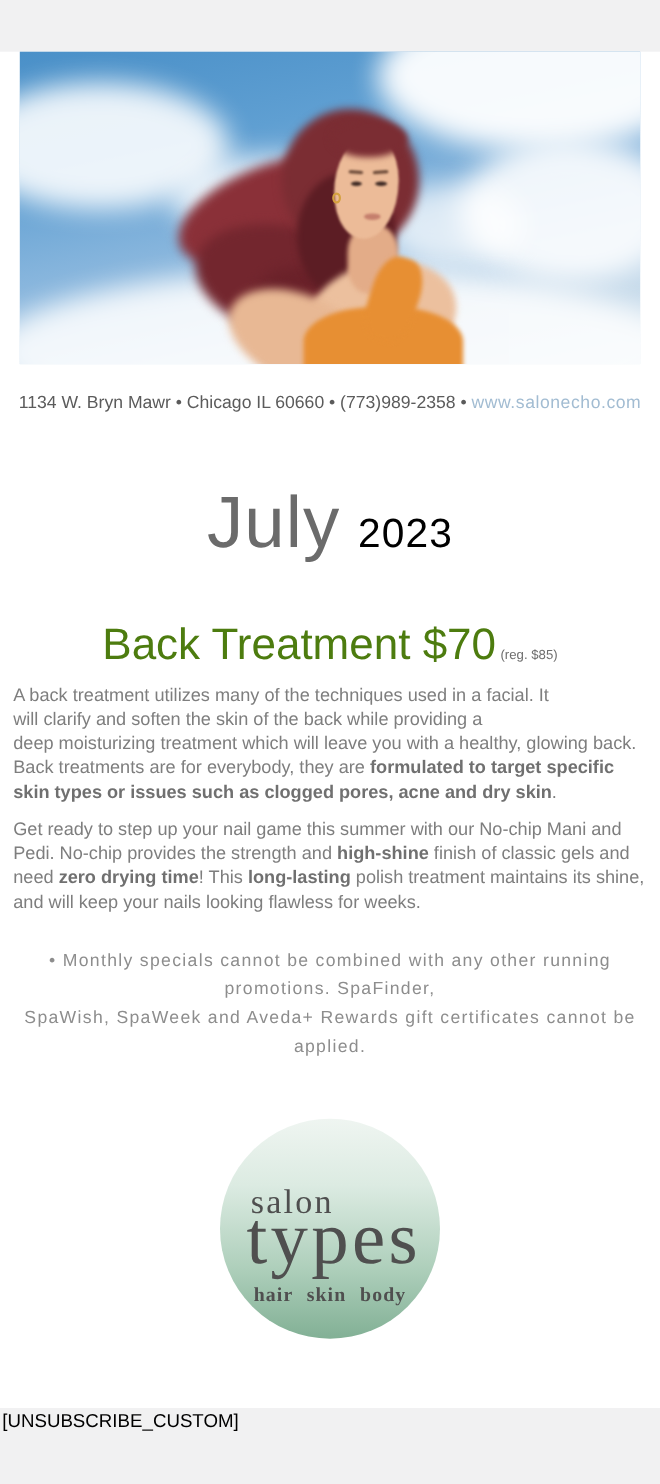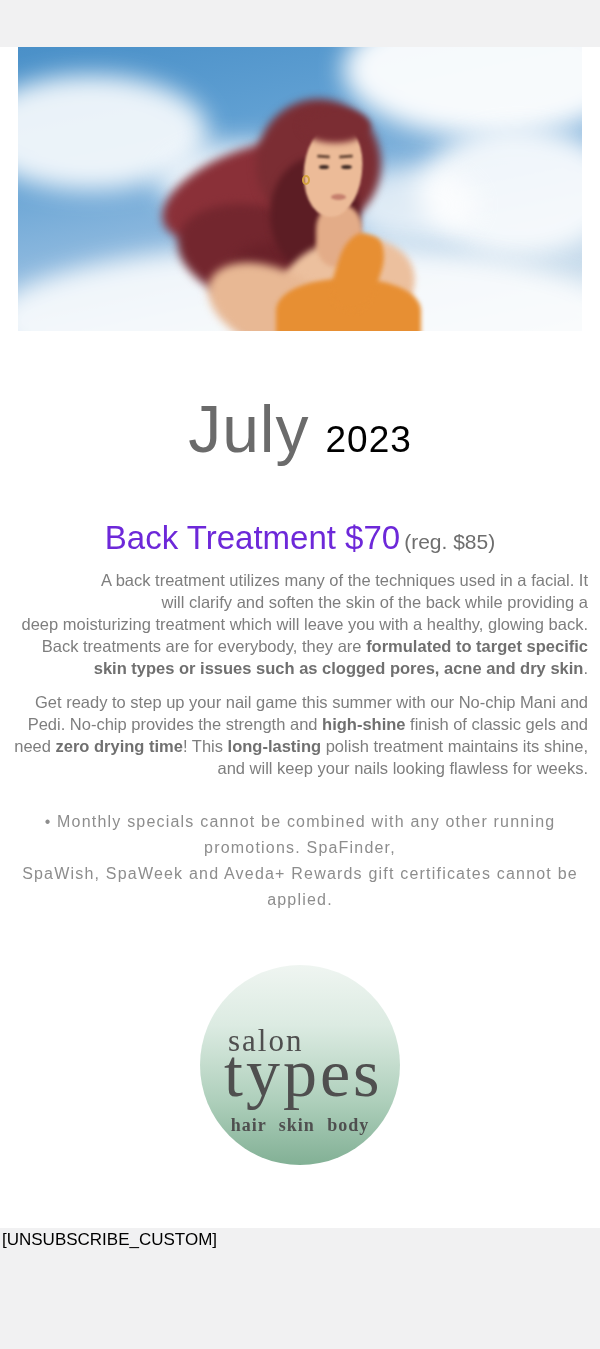--- a/index.html
+++ b/index.html
@@ -59,27 +59,27 @@
   }
   .site-link { color: #a2bcd2; text-decoration: none; letter-spacing: .5px; cursor: pointer; }
 
   .date-heading { margin-top: 60px; text-align: center; }
   .month { font-size: 66px; color: #6b6b6b; letter-spacing: 1px; }
   .year  { font-size: 37px; color: #000000; margin-left: 16px; letter-spacing: 1px; }
 
   .special h2 { text-align: center; font-weight: normal; }
   .special-1 h2 { margin-top: 52px; }
   .special-2 h2 { margin-top: 46px; }
-  .special-title { font-size: 33px; color: #6d28d9; }
-  .reg { font-size: 21px; color: #6e6e6e; margin-left: 4px; }
+  .special-title { font-size: 40px; color: #4d7c0f; }
+  .reg { font-size: 12px; color: #6e6e6e; margin-left: 4px; }
 
   .body-text {
     margin: 12px auto 0;
     width: 576px;
-    text-align: right;
+    text-align: left;
     font-size: 16.5px;
     line-height: 22px;
     color: #7e7e7e;
   }
   .body-text .b { font-weight: bold; color: #707070; }
 
   .disclaimer {
     margin: 30px auto 0;
     width: 576px;
     text-align: center;
@@ -150,20 +150,21 @@
       <div class="face"></div>
       <div class="fringe"></div>
       <div class="brow-l"></div>
       <div class="brow-r"></div>
       <div class="eye-l"></div>
       <div class="eye-r"></div>
       <div class="lips"></div>
       <div class="earring"></div>
     </div>
 
+    <p class="address"><span>1134 W. Bryn Mawr • Chicago IL 60660 • (773)989-2358 • </span><a class="site-link">www.salonecho.com</a></p>
 
     <div class="date-heading">
       <span class="month">July</span><span class="year">2023</span>
     </div>
 
     <section class="special special-1">
       <h2><span class="special-title">Back Treatment $70</span><span class="reg">(reg. $85)</span></h2>
       <p class="body-text"><span>A back treatment utilizes many of the techniques used in a facial. It</span><br><span>will clarify and soften the skin of the back while providing a</span><br><span>deep moisturizing treatment which will leave you with a healthy, glowing back.</span><br><span>Back treatments are for everybody, they are </span><span class="b">formulated to target specific</span><br><span class="b">skin types or issues such as clogged pores, acne and dry skin</span><span>.</span></p>
     </section>
 

